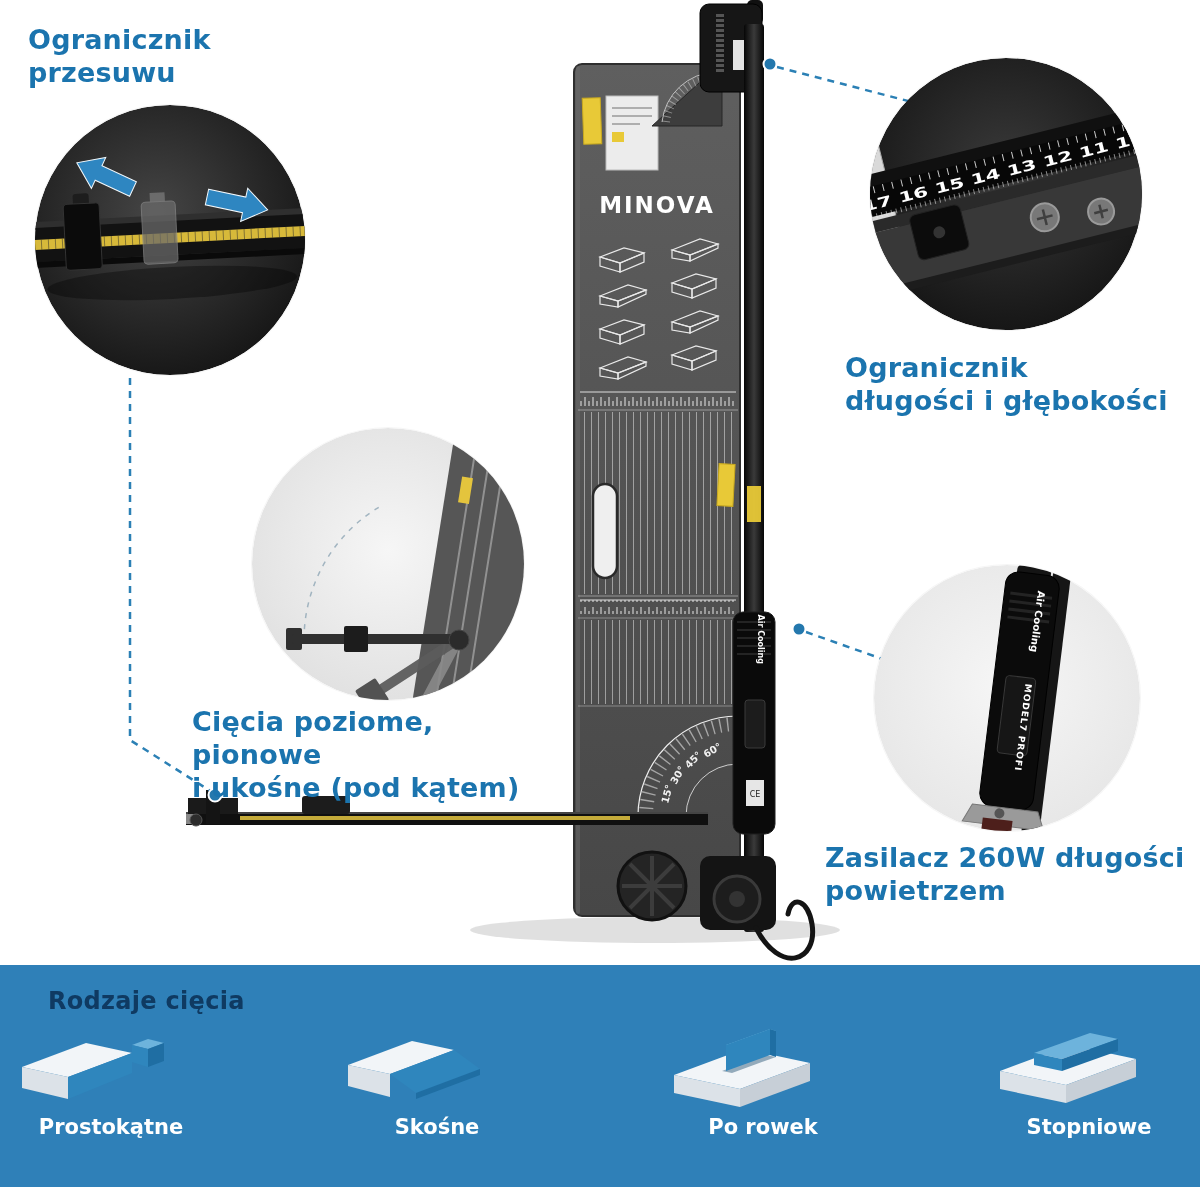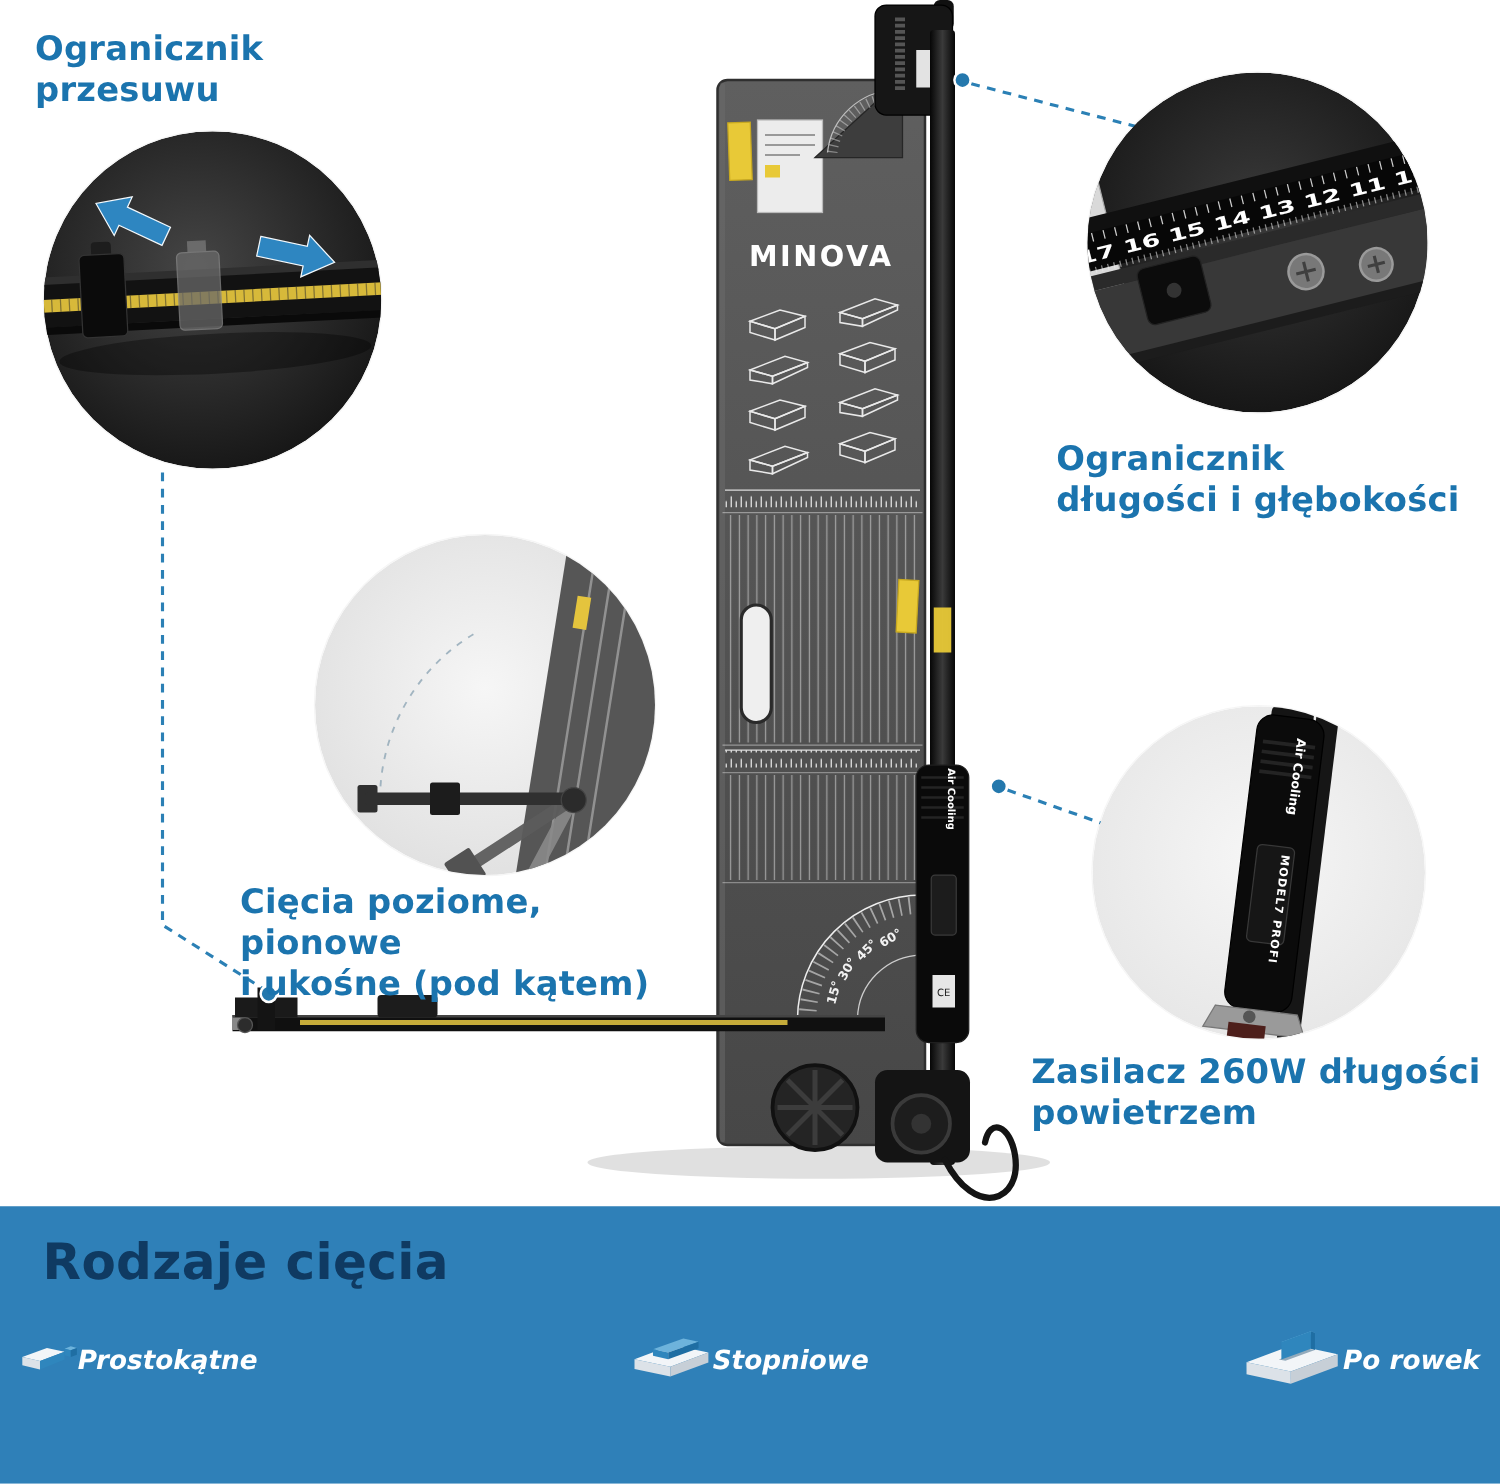--- a/index.html
+++ b/index.html
@@ -5,23 +5,23 @@
   html,body{margin:0;padding:0;background:#fff;}
   body{width:1200px;height:1187px;font-family:"DejaVu Sans","Liberation Sans",sans-serif;overflow:hidden;}
   .page{position:relative;width:1200px;height:1187px;background:#fff;}
   .hero{position:absolute;left:0;top:0;width:1200px;height:965px;}
   .machine-layer{position:absolute;left:0;top:0;z-index:1;}
   .callout-title{position:absolute;z-index:3;font-weight:700;font-size:27px;line-height:1.22;
     color:#1b74ae;white-space:pre-line;letter-spacing:.2px;margin:0;}
   .inset{position:absolute;z-index:2;border-radius:50%;overflow:hidden;box-shadow:0 0 0 1px rgba(0,0,0,.04);}
   .inset svg{display:block;}
   .band{position:absolute;left:0;top:965px;width:1200px;height:222px;background:#2f80b8;z-index:4;}
-  .band-title{margin:22px 0 0 34px;font-size:40px;font-weight:700;color:#0f3a62;letter-spacing:.3px;}
+  .band-title{margin:22px 0 0 48px;font-size:24px;font-weight:700;color:#0f3a62;letter-spacing:.3px;}
   .cut-row{display:flex;justify-content:space-between;align-items:flex-end;padding:10px 16px 0 16px;}
-  .cut-item{width:190px;display:flex;flex-direction:row;align-items:center;font-style:italic;}
+  .cut-item{width:190px;display:flex;flex-direction:column;}
   .cut-item svg{display:block;}
   .cut-label{margin-top:4px;color:#ffffff;font-weight:700;font-size:21px;text-align:center;white-space:nowrap;}
 </style>
 </head>
 <body>
 
 <div class="page">
   <div class="hero">
 
     <svg class="machine-layer" width="1200" height="965" viewBox="0 0 1200 965">
@@ -308,43 +308,52 @@
           <polygon points="6,42 70,18 116,28 52,52" fill="#f2f5f8"></polygon>
           <polygon points="6,42 52,52 52,74 6,63" fill="#dce2e8"></polygon>
           <polygon points="52,52 116,28 116,48 52,74" fill="#2f86bd"></polygon>
           <polygon points="116,20 132,14 148,18 132,24" fill="#6db3dc"></polygon>
           <polygon points="116,20 132,24 132,42 116,37" fill="#2f86bd"></polygon>
           <polygon points="132,24 148,18 148,36 132,42" fill="#1f6ea3"></polygon>
         </svg>
         <div class="cut-label">Prostokątne</div>
       </div>
 
-
-
       <div class="cut-item">
         <svg width="150" height="86" viewBox="0 0 150 86">
-          <polygon points="6,46 76,20 142,34 72,60" fill="#f2f5f8"></polygon>
-          <polygon points="6,46 72,60 72,78 6,64" fill="#dce2e8"></polygon>
-          <polygon points="72,60 142,34 142,52 72,78" fill="#c7cfd7"></polygon>
-          <polygon points="40,28 96,8 124,14 68,34" fill="#6db3dc"></polygon>
-          <polygon points="40,28 68,34 68,46 40,40" fill="#2f86bd"></polygon>
-          <polygon points="68,34 124,14 124,26 68,46" fill="#1f6ea3"></polygon>
+          <polygon points="6,40 70,16 112,25 48,49" fill="#f2f5f8"></polygon>
+          <polygon points="6,40 48,49 48,72 6,61" fill="#dce2e8"></polygon>
+          <polygon points="48,49 112,25 138,44 74,68" fill="#2f86bd"></polygon>
+          <polygon points="74,68 138,44 138,50 74,74" fill="#1f6ea3"></polygon>
         </svg>
-        <div class="cut-label">Stopniowe</div>
+        <div class="cut-label">Skośne</div>
       </div>
+
 
       <div class="cut-item">
         <svg width="150" height="86" viewBox="0 0 150 86">
           <polygon points="6,50 76,24 142,38 72,64" fill="#f2f5f8"></polygon>
           <polygon points="6,50 72,64 72,82 6,68" fill="#dce2e8"></polygon>
           <polygon points="72,64 142,38 142,56 72,82" fill="#c7cfd7"></polygon>
           <polygon points="54,46 98,30 108,32 64,48" fill="#93aabb"></polygon>
           <polygon points="58,20 102,4 108,6 64,22" fill="#6db3dc"></polygon>
           <polygon points="58,20 102,4 102,30 58,46" fill="#2f86bd"></polygon>
           <polygon points="102,4 108,6 108,32 102,30" fill="#1f6ea3"></polygon>
         </svg>
         <div class="cut-label">Po rowek</div>
       </div>
 
+      <div class="cut-item">
+        <svg width="150" height="86" viewBox="0 0 150 86">
+          <polygon points="6,46 76,20 142,34 72,60" fill="#f2f5f8"></polygon>
+          <polygon points="6,46 72,60 72,78 6,64" fill="#dce2e8"></polygon>
+          <polygon points="72,60 142,34 142,52 72,78" fill="#c7cfd7"></polygon>
+          <polygon points="40,28 96,8 124,14 68,34" fill="#6db3dc"></polygon>
+          <polygon points="40,28 68,34 68,46 40,40" fill="#2f86bd"></polygon>
+          <polygon points="68,34 124,14 124,26 68,46" fill="#1f6ea3"></polygon>
+        </svg>
+        <div class="cut-label">Stopniowe</div>
+      </div>
+
 
     </div>
   </section>
 </div>
 
 </body></html>

